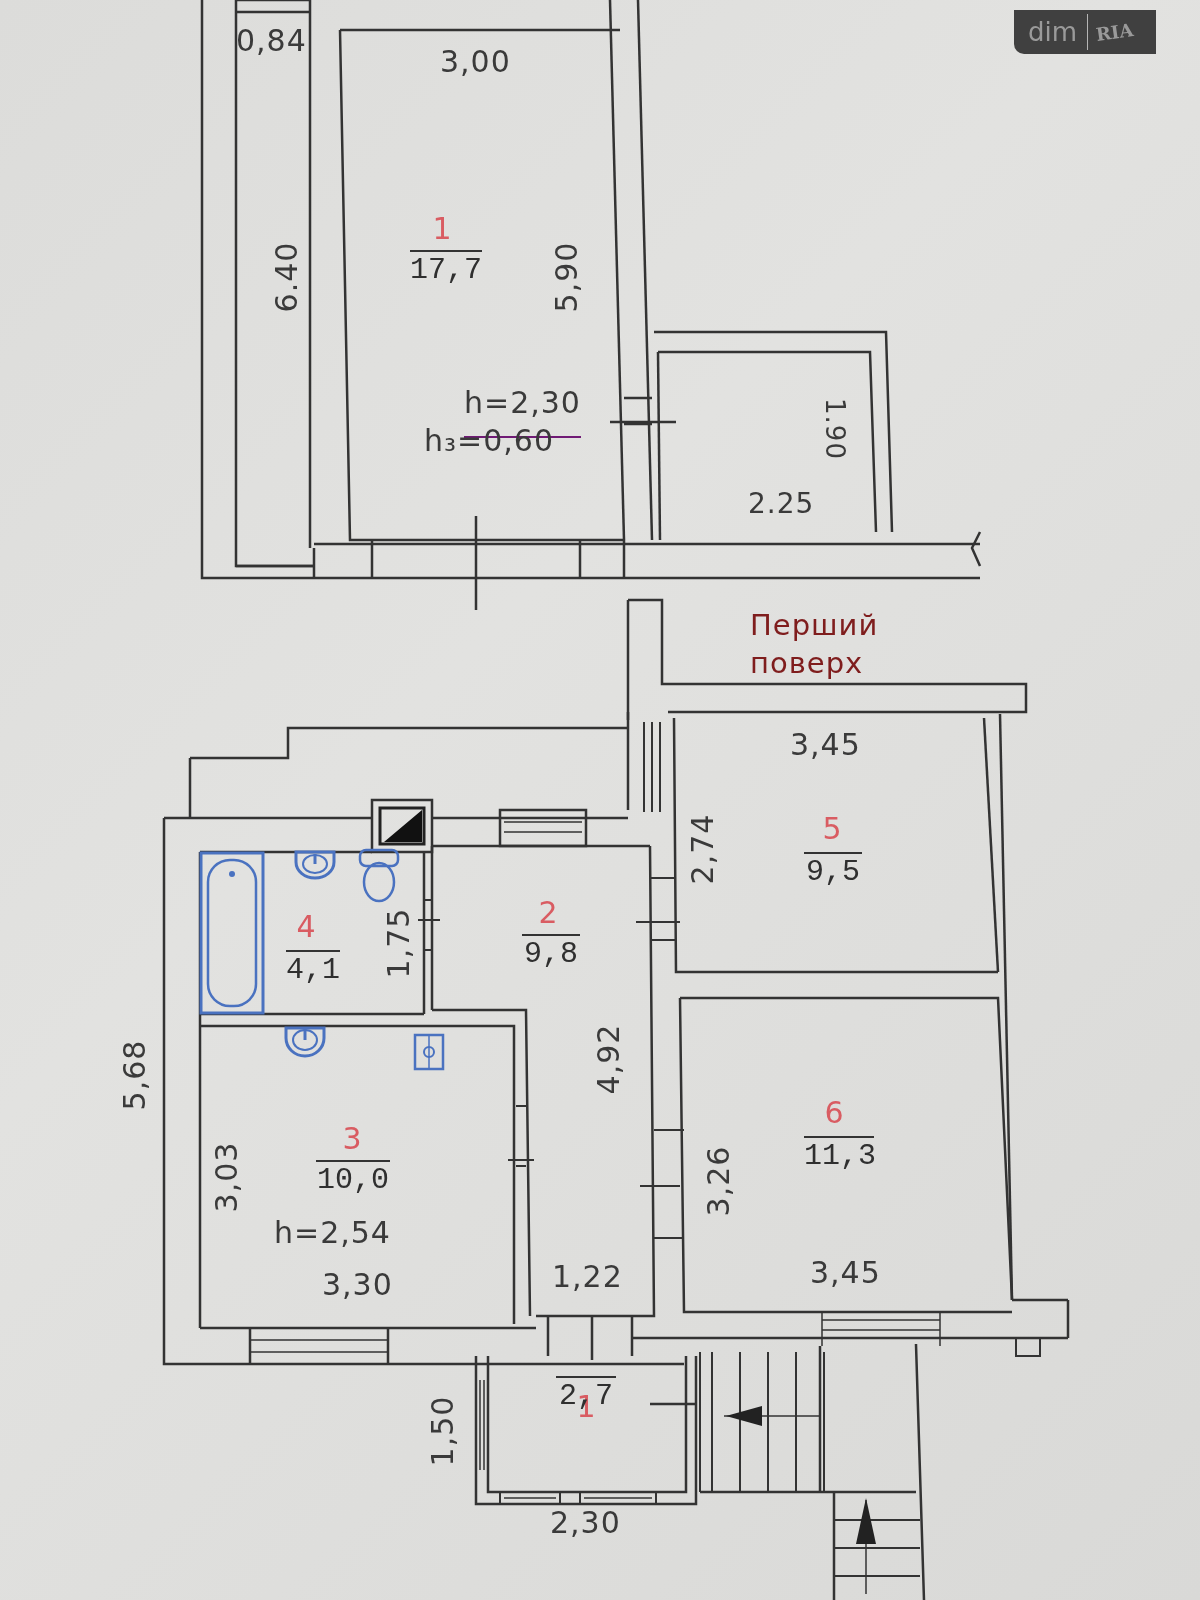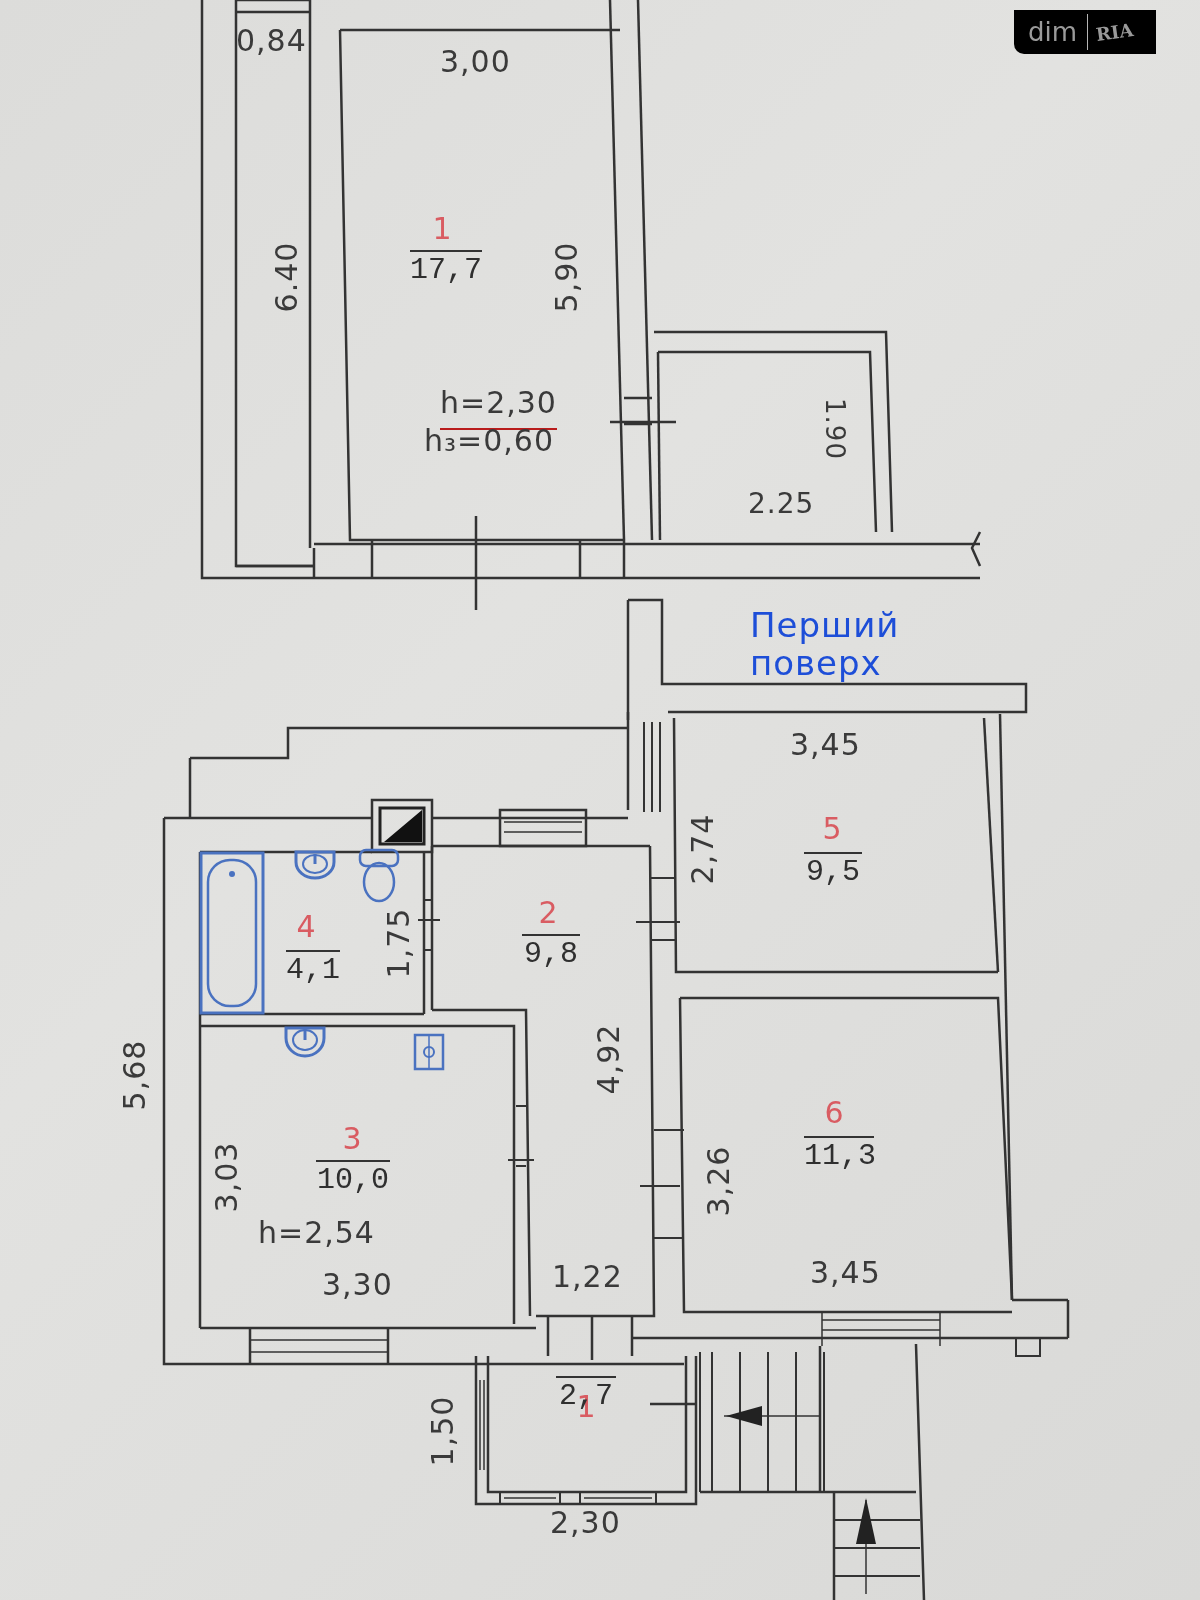--- a/index.html
+++ b/index.html
@@ -18,24 +18,24 @@
     position: absolute; color: #3a3a3a; font-size: 30px; letter-spacing: 1px;
     white-space: nowrap; line-height: 1;
   }
   .lbl.rot { transform-origin: center center; transform: rotate(-90deg); }
   .lbl.rot90 { transform-origin: center center; transform: rotate(90deg); }
   .num { position: absolute; color: #d95c62; font-size: 30px; line-height: 1; text-align: center; width: 60px; }
   .area {
     position: absolute; color: #2f2f2f; font-size: 30px; line-height: 1; text-align: center;
     border-top: 2px solid #333; padding-top: 3px; font-family: Liberation Mono, monospace;
   }
-  .floor-label { position: absolute; color: #1d4ed8; font-size: 34px; line-height: 38px; letter-spacing: 1px; }
+  .floor-label { position: absolute; color: #7f1d1d; font-size: 29px; line-height: 38px; letter-spacing: 1px; }
   .badge {
     position: absolute; left: 1014px; top: 10px; width: 142px; height: 44px;
-    background: #000000; border-radius: 0 0 0 10px; display: flex; align-items: center;
+    background: #404040; border-radius: 0 0 0 10px; display: flex; align-items: center;
   }
   .badge .dim { color: #9a9a9a; font-size: 26px; padding: 0 10px 0 14px; border-right: 1px solid #b5b5b5; height: 36px; line-height: 36px; }
   .badge .ria { color: #9a9a9a; font-family: "DejaVu Serif", serif; font-weight: bold; font-size: 18px; padding-left: 8px; transform: rotate(-8deg); }
 </style>
 </head>
 <body>
 
 <div class="paper"></div>
 
 <svg class="plan" width="1200" height="1600" viewBox="0 0 1200 1600" fill="none" stroke="#333" stroke-width="2.5">
@@ -151,21 +151,21 @@
   <span class="dim">dim</span>
   <span class="ria">RIA</span>
 </div>
 
 <div class="lbl" style="left:236px;top:26px">0,84</div>
 <div class="lbl" style="left:440px;top:47px">3,00</div>
 <div class="lbl rot" style="left:252px;top:262px">6.40</div>
 <div class="lbl rot" style="left:532px;top:262px">5,90</div>
 <div class="num" style="left:412px;top:214px">1</div>
 <div class="area" style="left:410px;top:250px;width:72px">17,7</div>
-<div class="lbl" style="left:440px;top:388px;border-bottom:2px solid #b91c1c;padding-bottom:10px">h=2,30</div>
+<div class="lbl" style="left:464px;top:388px;border-bottom:2px solid #701a75;padding-bottom:18px">h=2,30</div>
 <div class="lbl" style="left:424px;top:426px">h₃=0,60</div>
 <div class="lbl rot90" style="left:804px;top:416px;font-size:26px">1.90</div>
 <div class="lbl" style="left:748px;top:490px;font-size:28px">2.25</div>
 
 <div class="floor-label" style="left:750px;top:606px">
   <div>Перший</div>
   <div>поверх</div>
 </div>
 
 <div class="lbl" style="left:790px;top:730px">3,45</div>
@@ -180,21 +180,21 @@
 <div class="num" style="left:518px;top:898px">2</div>
 <div class="area" style="left:522px;top:934px;width:58px">9,8</div>
 <div class="lbl rot" style="left:574px;top:1044px">4,92</div>
 <div class="lbl" style="left:552px;top:1262px">1,22</div>
 
 <div class="lbl rot" style="left:100px;top:1060px">5,68</div>
 
 <div class="num" style="left:322px;top:1124px">3</div>
 <div class="area" style="left:316px;top:1160px;width:74px">10,0</div>
 <div class="lbl rot" style="left:192px;top:1162px">3,03</div>
-<div class="lbl" style="left:258px;top:1218px">h=2,54</div>
+<div class="lbl" style="left:274px;top:1218px">h=2,54</div>
 <div class="lbl" style="left:322px;top:1270px">3,30</div>
 
 <div class="num" style="left:804px;top:1098px">6</div>
 <div class="area" style="left:804px;top:1136px;width:70px">11,3</div>
 <div class="lbl rot" style="left:684px;top:1166px">3,26</div>
 <div class="lbl" style="left:810px;top:1258px">3,45</div>
 
 <div class="num" style="left:556px;top:1392px">1</div>
 <div class="area" style="left:556px;top:1376px;width:60px">2,7</div>
 <div class="lbl rot" style="left:408px;top:1416px">1,50</div>

